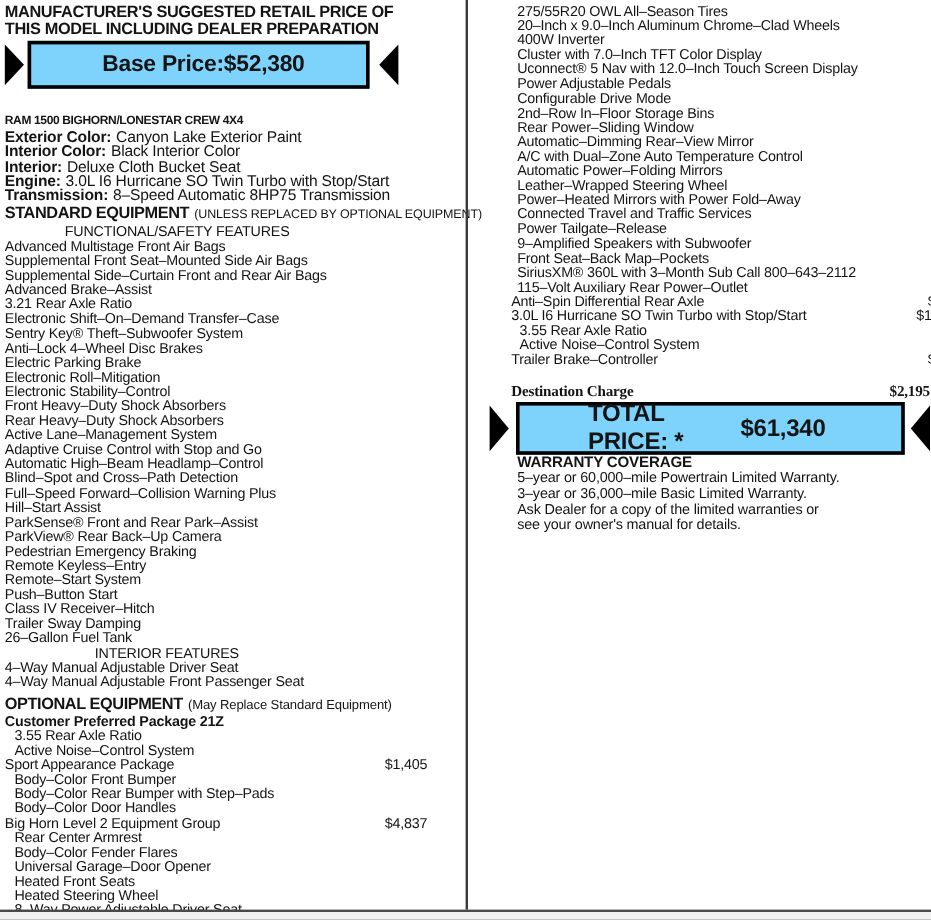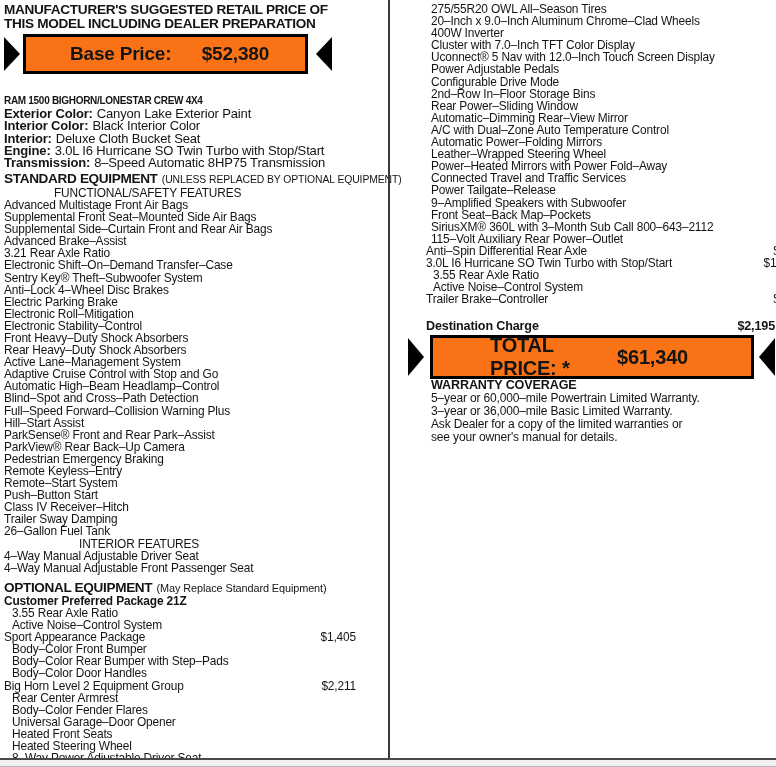--- a/index.html
+++ b/index.html
@@ -17,22 +17,22 @@
   .bottom-strip{position:absolute;left:0;top:760px;width:776px;height:7px;background:#f1f1f1;border-bottom:1px solid #b9b9b9;box-sizing:border-box;}
 
   .msrp-title{font-weight:bold;font-size:13.6px;line-height:14.4px;letter-spacing:-0.3px;}
 
   .price-banner{display:flex;align-items:center;height:40px;margin-top:2px;}
   .arrow{width:0;height:0;border-top:17px solid transparent;border-bottom:17px solid transparent;flex:0 0 auto;}
   .arrow-r{border-left:16px solid #000;}
   .arrow-l{border-right:16px solid #000;}
   .price-box{
     box-sizing:border-box;border:3px solid #000;height:40px;
-    display:flex;align-items:center;justify-content:space-between;
-    font-weight:bold;font-size:19px;letter-spacing:-0.2px;background:#f97316;
+    display:flex;align-items:center;justify-content:center;
+    font-weight:bold;font-size:19px;letter-spacing:-0.2px;background:#7dd3fc;
   }
   .banner-base .price-box{width:285px;margin:0 8px 0 3px;padding:0 36px 0 44px;}
   .banner-total{margin-left:6px;height:44px;}
   .banner-total .price-box{width:345px;height:44px;margin:0 5px 0 6px;padding:0 63px 0 57px;font-size:20px;}
 
   .model{font-weight:bold;font-size:10px;line-height:14px;margin-top:20px;letter-spacing:-0.3px;}
   .spec-row{font-size:13px;line-height:12.4px;}
   .spec-label{font-weight:bold;}
   .spec-value{margin-left:4px;}
 
@@ -50,21 +50,21 @@
   .col-left .row{width:352px;}
   .col-right .row{width:100%;}
   .row .price{margin-left:auto;white-space:nowrap;}
   .row.b{font-weight:bold;}
   .row .t{white-space:nowrap;}
   .ind1 .t{margin-left:8px;}
   .list-std-right .row{padding-left:29px;}
   .list-opt-right .row{padding-left:24px;}
   .list-opt-right .ind1 .t{margin-left:7px;}
 
-  .dest-row{display:flex;padding-left:24px;font-weight:bold;font-size:12.6px;line-height:13px;margin-top:15px;}
+  .dest-row{display:flex;padding-left:24px;font-weight:bold;font-size:12.6px;line-height:13px;margin-top:15px;font-family:Liberation Serif, serif;}
   .dest-row .price{margin-left:auto;}
 
   .warranty{margin-top:0;padding-left:29px;font-size:12px;line-height:12.9px;}
   .w-head{font-weight:bold;font-size:12.6px;}
 </style>
 </head>
 <body>
 
 <div class="sheet">
 
@@ -314,21 +314,21 @@
           <span class="price"></span>
         </div>
 
         <div class="row ind1">
           <span class="t">Body–Color Door Handles</span>
           <span class="price"></span>
         </div>
 
         <div class="row">
           <span class="t">Big Horn Level 2 Equipment Group</span>
-          <span class="price">$2,211</span>
+          <span class="price">$4,837</span>
         </div>
 
         <div class="row ind1">
           <span class="t">Rear Center Armrest</span>
           <span class="price"></span>
         </div>
 
         <div class="row ind1">
           <span class="t">Body–Color Fender Flares</span>
           <span class="price"></span>

